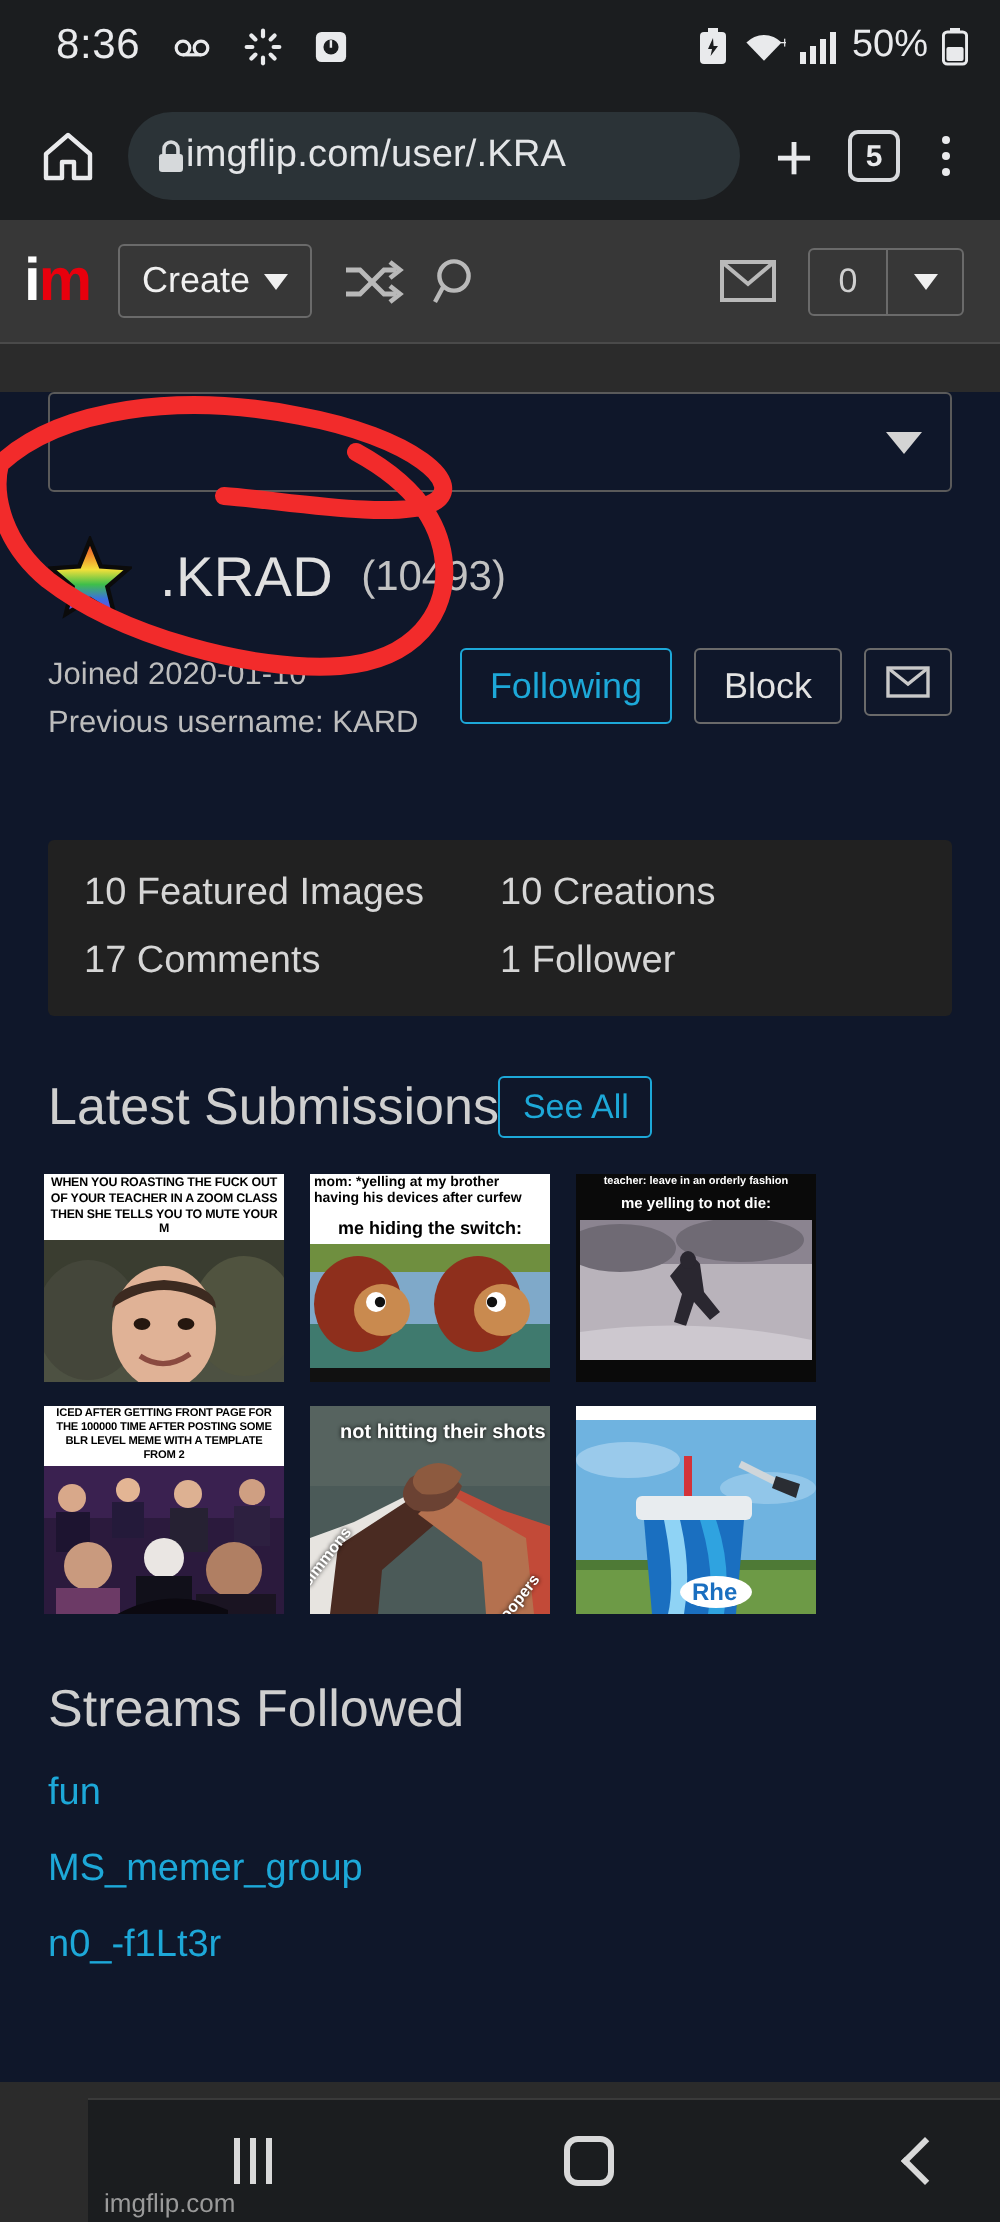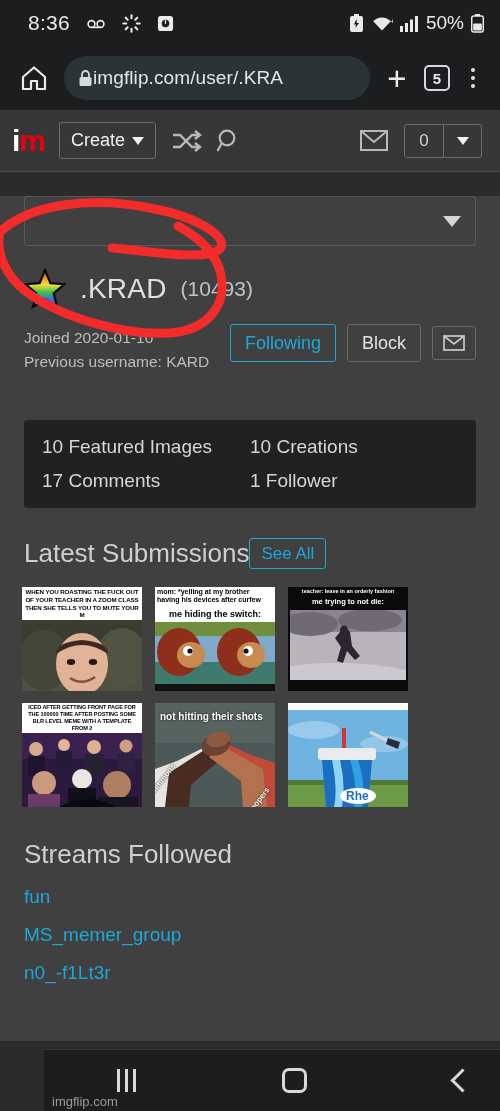--- a/index.html
+++ b/index.html
@@ -64,38 +64,38 @@
              border-top: 8px solid #f0f0f0; }
   .hdr-icon { color: #b9b9b9; display: flex; align-items: center; }
   .hdr-right { margin-left: auto; display: flex; align-items: center; gap: 16px; padding-right: 6px; }
   .notif-box { display: flex; border: 1px solid #6a6a6a; border-radius: 3px; height: 34px; }
   .notif-count { width: 38px; display: flex; align-items: center; justify-content: center;
                  color: #cfcfcf; font-size: 17px; }
   .notif-arrow { width: 38px; display: flex; align-items: center; justify-content: center;
                  border-left: 1px solid #6a6a6a; }
 
   
-  .page { background: #404040; padding: 0 0 0 0; height: 845px; position: relative; }
+  .page { background: #0f172a; padding: 0 0 0 0; height: 845px; position: relative; }
 
   .select-box {
     margin: 24px 24px 0 24px; height: 50px; border: 1px solid #5a5a5a; border-radius: 3px;
     display: flex; align-items: center; justify-content: flex-end; padding-right: 14px;
   }
   .caret-big { width: 0; height: 0; border-left: 9px solid transparent; border-right: 9px solid transparent;
                border-top: 11px solid #d4d4d4; }
 
   .user-row { display: flex; align-items: center; margin: 22px 0 0 24px; gap: 14px; }
   .star-wrap { width: 42px; height: 42px; }
   .username { color: #e0e0e0; font-size: 28px; letter-spacing: .2px; }
   .points { color: #c2c2c2; font-size: 21px; }
 
   .meta { margin: 16px 0 0 24px; }
   .meta div { color: #bdbdbd; font-size: 15.5px; line-height: 1.55; }
 
-  .actions { position: absolute; right: 24px; top: 128px; display: flex; align-items: center; gap: 11px; }
+  .actions { position: absolute; right: 24px; top: 128px; display: flex; align-items: flex-start; gap: 11px; }
   .btn {
     border: 1px solid #6a6a6a; border-radius: 3px; background: transparent;
     color: #e3e3e3; font-size: 18px; padding: 9px 14px; line-height: 1;
   }
   .btn-following { border-color: #1da8d8; color: #1da8d8; }
   .btn-mail { width: 44px; height: 34px; display: flex; align-items: center; justify-content: center;
               border: 1px solid #6a6a6a; border-radius: 3px; }
 
   .stats {
     margin: 46px 24px 0 24px; background: #212121; border-radius: 3px;
@@ -371,21 +371,21 @@
               <circle cx="93" cy="29" r="5" fill="#fff"></circle>
                 <circle cx="91" cy="29" r="2.6" fill="#111"></circle>
             </svg>
           </div>
         </div>
       </div>
 
       <div class="thumb" style="background:#0a0a0a;">
         <div class="thumb-inner">
           <div style="background:#0a0a0a;color:#fff;font-size:5.5px;font-weight:bold;text-align:center;padding:1px 2px;">teacher: leave in an orderly fashion</div>
-          <div style="background:#0a0a0a;color:#fff;font-size:7.5px;font-weight:bold;text-align:center;padding:2px;">me trying to not die:</div>
+          <div style="background:#0a0a0a;color:#fff;font-size:7.5px;font-weight:bold;text-align:center;padding:2px;">me yelling to not die:</div>
           <div class="mm-body" style="padding:2px;">
             <svg width="116" height="70" viewBox="0 0 116 70" preserveAspectRatio="none">
               <rect width="116" height="70" fill="#b9b3bb"></rect>
               <rect y="0" width="116" height="22" fill="#8b8490"></rect>
               <ellipse cx="20" cy="14" rx="28" ry="12" fill="#6f6a74"></ellipse>
               <ellipse cx="80" cy="10" rx="32" ry="11" fill="#6f6a74"></ellipse>
               <path d="M50 22 q6 -6 10 0 l2 14 8 10 -5 4 -8 -9 -4 12 -6 -2 4 -14 -6 -9z" fill="#2a2730"></path>
               <ellipse cx="54" cy="20" rx="4" ry="4.5" fill="#2a2730"></ellipse>
               <path d="M0 56 q58 -8 116 4 v10 H0 z" fill="#cdc8cf"></path>
             </svg>
@@ -425,21 +425,21 @@
           <svg width="120" height="104" viewBox="0 0 120 104" preserveAspectRatio="none">
             <rect width="120" height="104" fill="#4b5a58"></rect>
             <rect x="0" y="0" width="120" height="40" fill="#56635f"></rect>
             <path d="M0 104 L0 66 L22 58 L58 40 L62 52 L30 74 L26 104 Z" fill="#e7e4e0"></path>
             <path d="M10 104 L14 70 L54 44 L66 56 L36 82 L34 104 Z" fill="#4a2b22"></path>
             <path d="M120 104 L120 60 L96 52 L62 36 L56 48 L90 68 L94 104 Z" fill="#c24a38"></path>
             <path d="M112 104 L108 66 L66 42 L54 54 L86 78 L88 104 Z" fill="#b4714f"></path>
             <path d="M50 36 q14 -10 26 4 q-6 16 -24 12 q-10 -6 -2 -16z" fill="#6b4233"></path>
             <path d="M54 32 q12 -8 22 2 q-4 12 -20 10 q-8 -5 -2 -12z" fill="#8d5a3f"></path>
           </svg>
-          <div style="position:absolute;left:5px;top:8px;color:#fff;font-size:10px;font-weight:bold;line-height:1.1;text-shadow:0 0 2px #000;">not hitting their shots</div>
+          <div style="position:absolute;left:15px;top:8px;color:#fff;font-size:10px;font-weight:bold;line-height:1.1;text-shadow:0 0 2px #000;">not hitting their shots</div>
           <div style="position:absolute;left:1px;bottom:12px;color:#fff;font-size:8px;font-weight:bold;transform:rotate(-52deg);transform-origin:left bottom;text-shadow:0 0 2px #000;">simmons</div>
           <div style="position:absolute;right:3px;bottom:16px;color:#fff;font-size:8px;font-weight:bold;transform:rotate(-52deg);transform-origin:right bottom;text-shadow:0 0 2px #000;">stormtroopers</div>
         </div>
       </div>
 
       <div class="thumb">
         <div class="thumb-inner">
           <div style="background:#fff;height:7px;"></div>
           <div class="mm-body">
             <svg width="120" height="97" viewBox="0 0 120 97" preserveAspectRatio="none">

